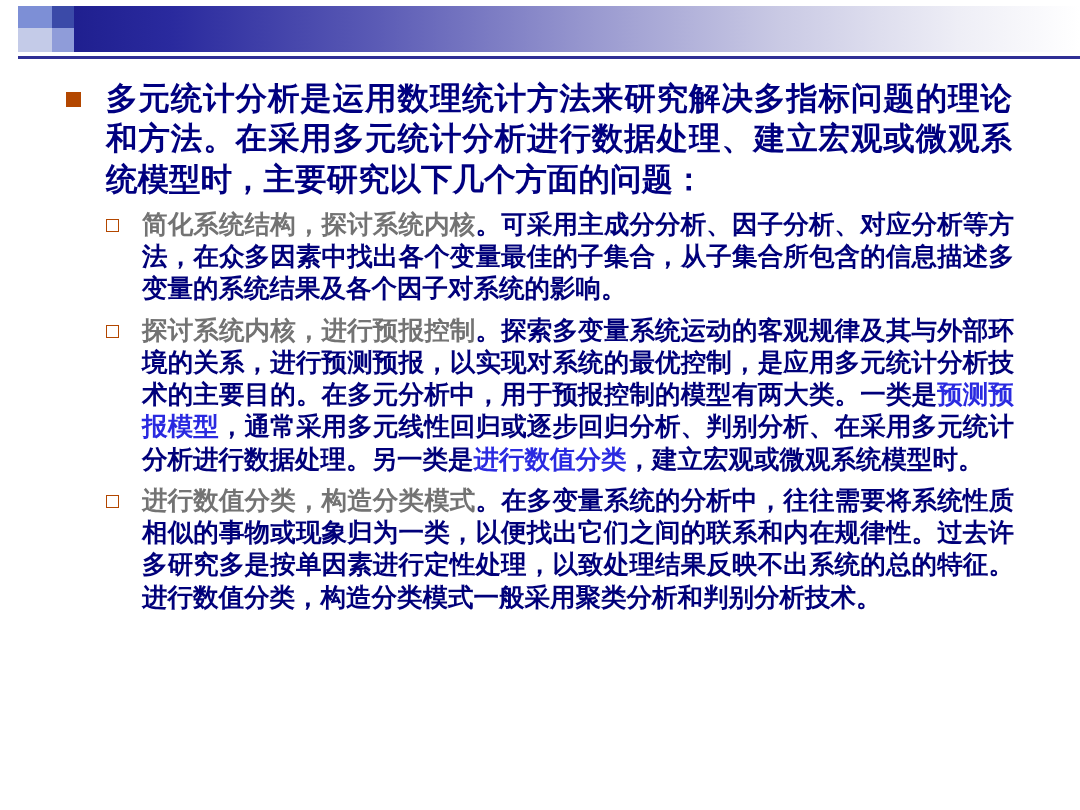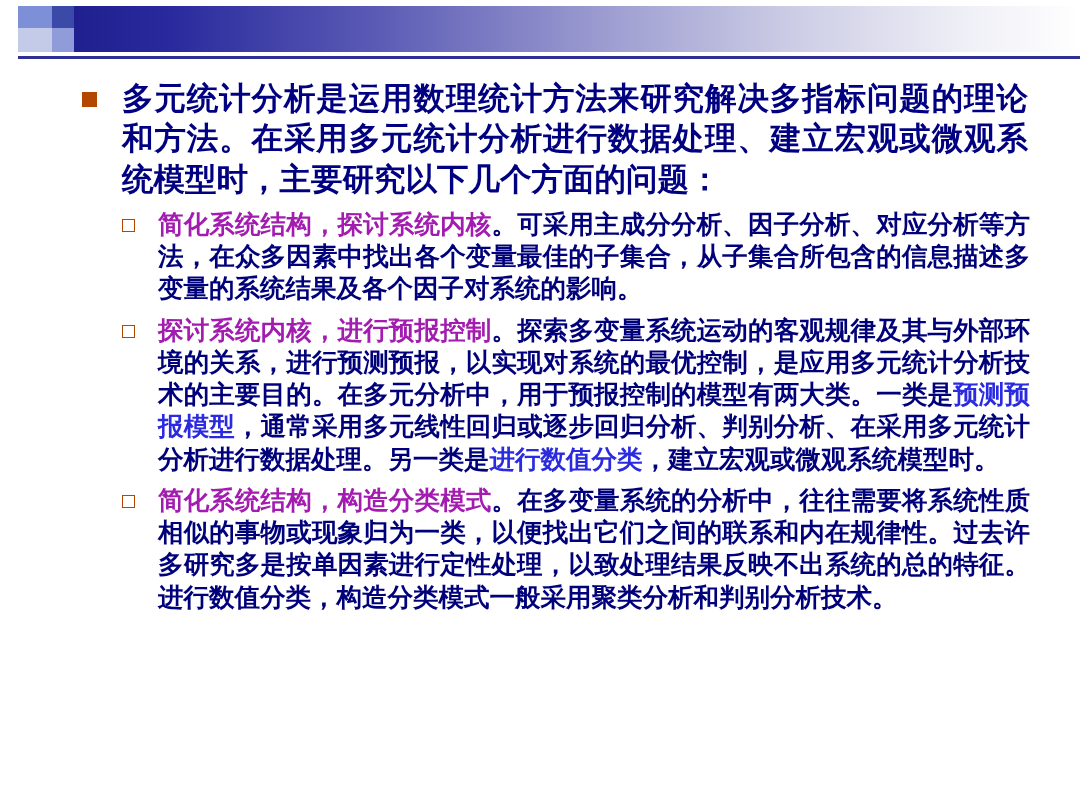--- a/index.html
+++ b/index.html
@@ -49,21 +49,21 @@
     left: 18px;
     top: 56px;
     width: 1062px;
     height: 3px;
     background: #2f2f95;
   }
 
   
   .content {
     position: absolute;
-    left: 16px;
+    left: 0;
     top: 78px;
     width: 1052px;
   }
 
   
   .l1 {
     position: relative;
     margin: 0 40px 0 60px;
     padding-left: 46px;
   }
@@ -101,21 +101,21 @@
     background: transparent;
   }
   .l2 .text {
     font-size: 25.5px;
     line-height: 1.265;
     color: #00007a;
     font-weight: 700;
     text-align: justify;
     text-justify: inter-ideograph;
   }
-  .hl-orange { color: #a21caf; }
+  .hl-orange { color: #737373; }
   .hl-blue   { color: #2a2ae0; }
 
   .gap-a { height: 7px; }
   .gap-b { height: 7px; }
 </style>
 </head>
 <body>
 
 <div class="slide">
 
@@ -146,17 +146,17 @@
 
     <div class="l2">
       <div class="marker"></div>
       <div class="text"><span class="hl-orange">探讨系统内核，进行预报控制</span><span>。探索多变量系统运动的客观规律及其与外部环境的关系，进行预测预报，以实现对系统的最优控制，是应用多元统计分析技术的主要目的。在多元分析中，用于预报控制的模型有两大类。一类是</span><span class="hl-blue">预测预报模型</span><span>，通常采用多元线性回归或逐步回归分析、判别分析、在采用多元统计分析进行数据处理。另一类是</span><span class="hl-blue">进行数值分类</span><span>，建立宏观或微观系统模型时。</span></div>
     </div>
 
     <div class="gap-b"></div>
 
     <div class="l2">
       <div class="marker"></div>
-      <div class="text"><span class="hl-orange">简化系统结构，构造分类模式</span><span>。在多变量系统的分析中，往往需要将系统性质相似的事物或现象归为一类，以便找出它们之间的联系和内在规律性。过去许多研究多是按单因素进行定性处理，以致处理结果反映不出系统的总的特征。进行数值分类，构造分类模式一般采用聚类分析和判别分析技术。</span></div>
+      <div class="text"><span class="hl-orange">进行数值分类，构造分类模式</span><span>。在多变量系统的分析中，往往需要将系统性质相似的事物或现象归为一类，以便找出它们之间的联系和内在规律性。过去许多研究多是按单因素进行定性处理，以致处理结果反映不出系统的总的特征。进行数值分类，构造分类模式一般采用聚类分析和判别分析技术。</span></div>
     </div>
 
   </div>
 </div>
 
 </body></html>

